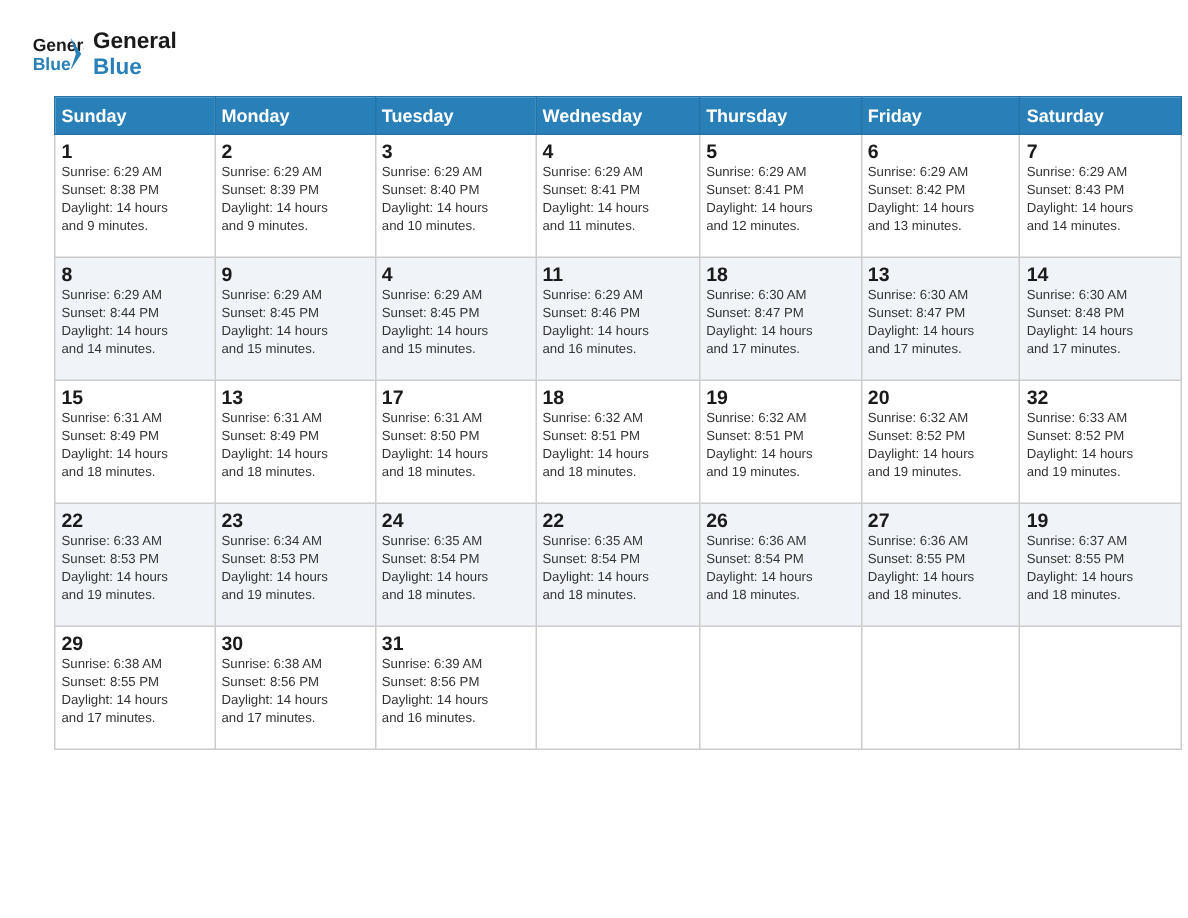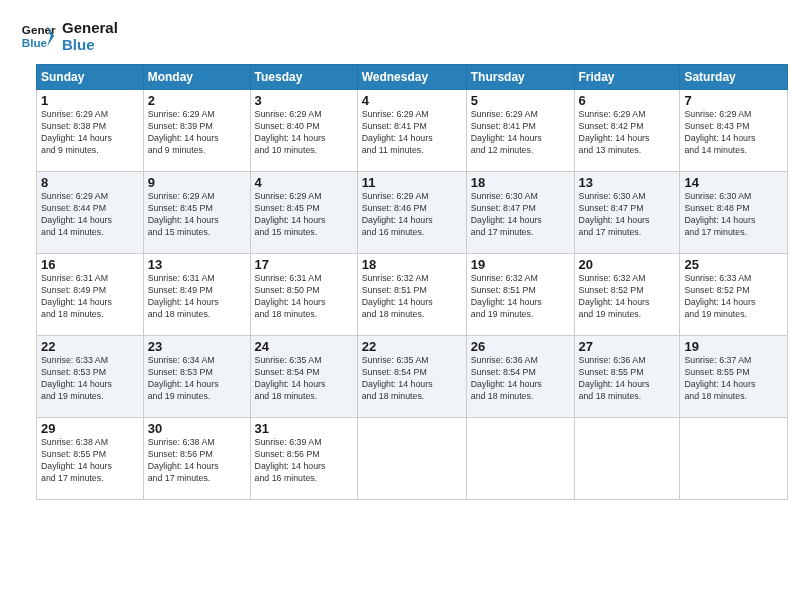--- a/index.html
+++ b/index.html
@@ -248,21 +248,21 @@
         <div class="day-info">
           Sunrise: 6:30 AM<br>
           Sunset: 8:48 PM<br>
           Daylight: 14 hours<br>
           and 17 minutes.
         </div>
       </td>
         </tr>
         <tr>
           <td>
-        <span class="day-number">16</span>
+        <span class="day-number">15</span>
         <div class="day-info">
           Sunrise: 6:31 AM<br>
           Sunset: 8:49 PM<br>
           Daylight: 14 hours<br>
           and 18 minutes.
         </div>
       </td>
           <td>
         <span class="day-number">13</span>
         <div class="day-info">
@@ -302,21 +302,21 @@
           <td>
         <span class="day-number">20</span>
         <div class="day-info">
           Sunrise: 6:32 AM<br>
           Sunset: 8:52 PM<br>
           Daylight: 14 hours<br>
           and 19 minutes.
         </div>
       </td>
           <td>
-        <span class="day-number">25</span>
+        <span class="day-number">32</span>
         <div class="day-info">
           Sunrise: 6:33 AM<br>
           Sunset: 8:52 PM<br>
           Daylight: 14 hours<br>
           and 19 minutes.
         </div>
       </td>
         </tr>
         <tr>
           <td>

